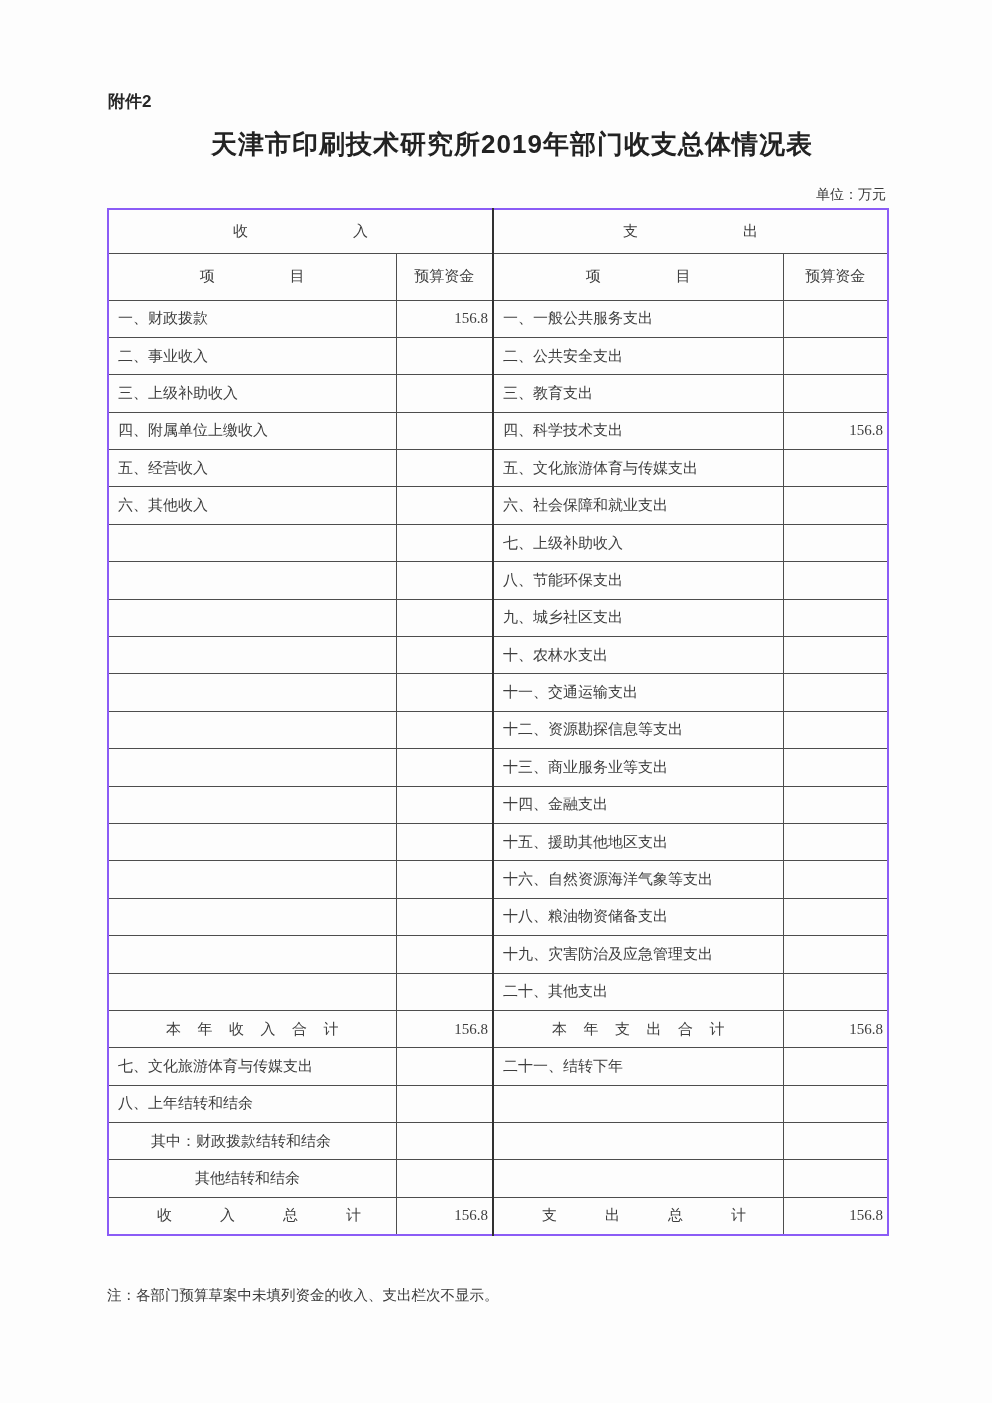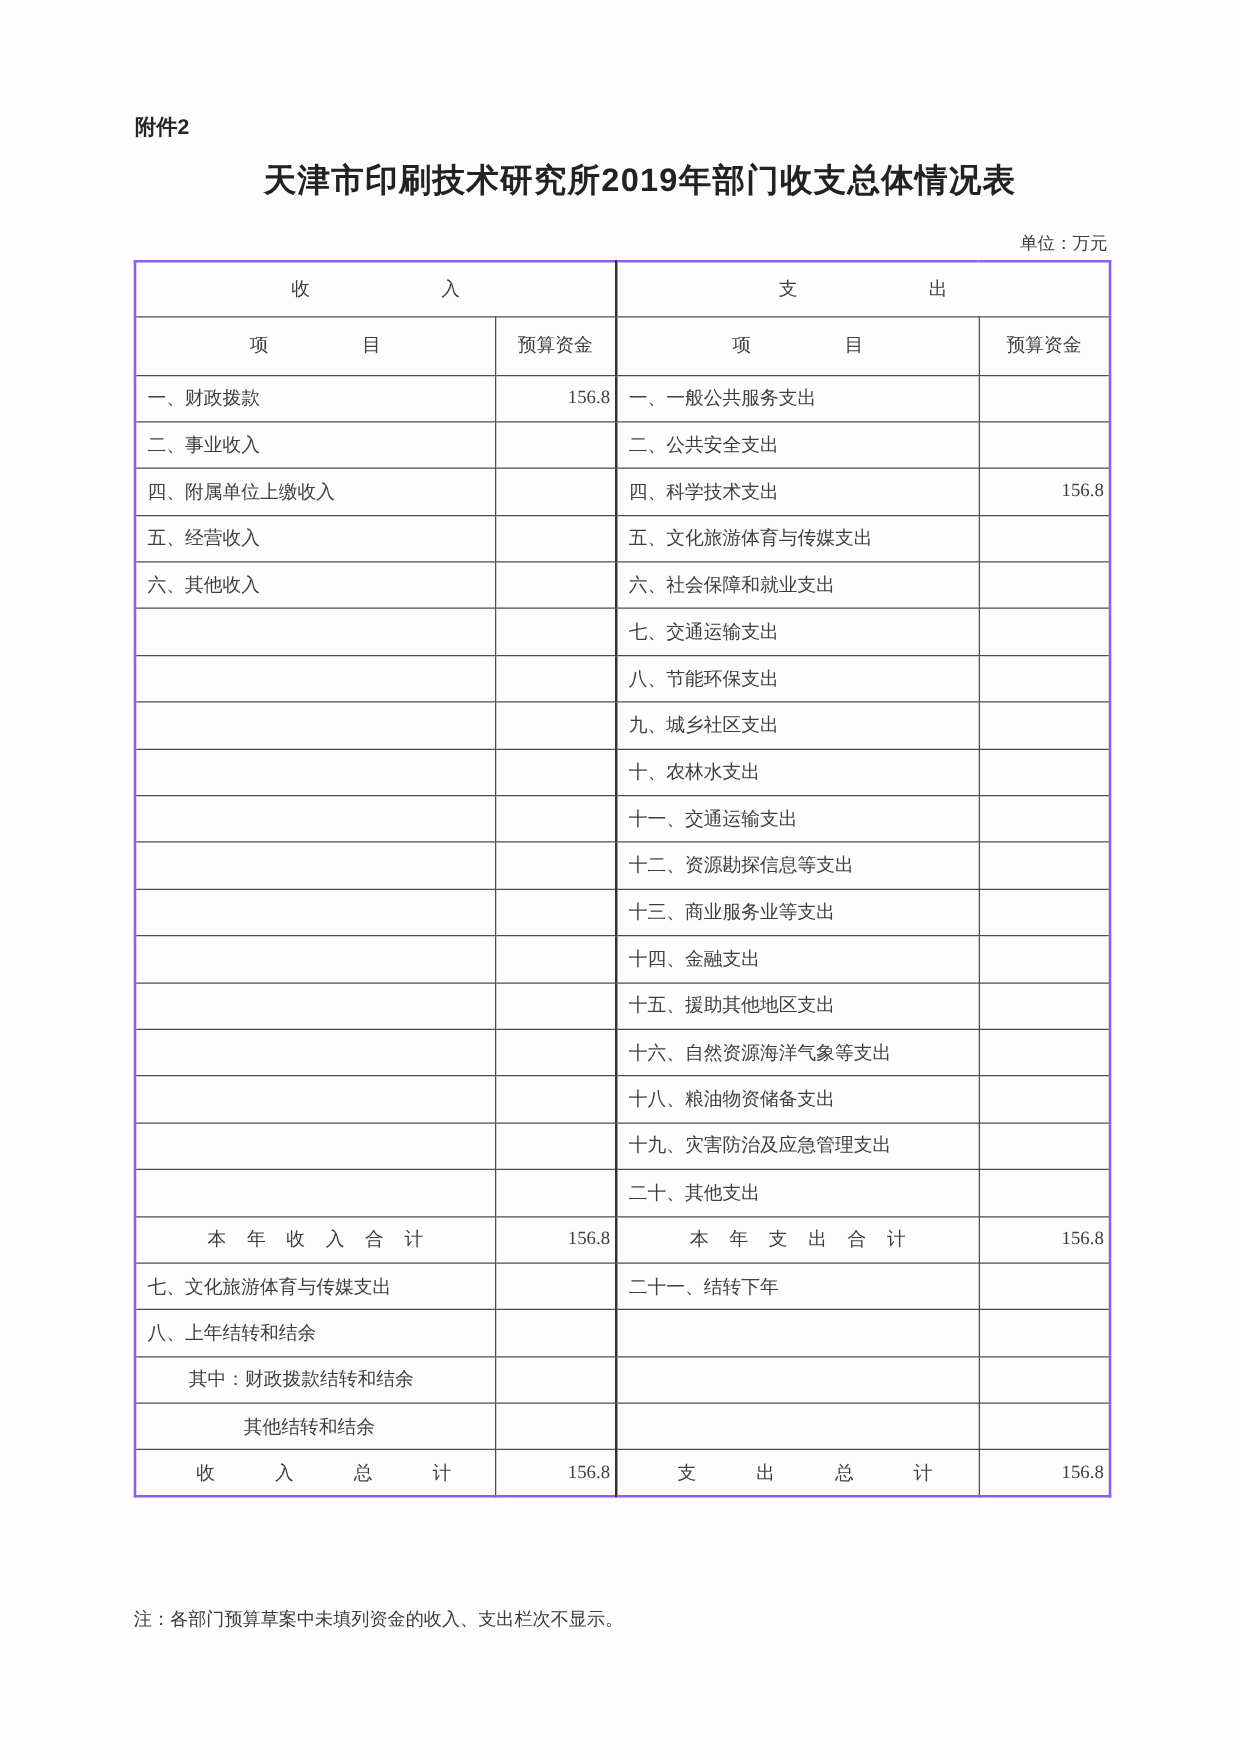--- a/index.html
+++ b/index.html
@@ -107,41 +107,47 @@
           <td class="item div-l">一、一般公共服务支出</td>
           <td class="amount"></td>
         </tr>
         <tr>
           <td class="item">二、事业收入</td>
           <td class="amount"></td>
           <td class="item div-l">二、公共安全支出</td>
           <td class="amount"></td>
         </tr>
         <tr>
+          <td class="item">三、上级补助收入</td>
+          <td class="amount"></td>
+          <td class="item div-l">三、教育支出</td>
+          <td class="amount"></td>
+        </tr>
+        <tr>
           <td class="item">四、附属单位上缴收入</td>
           <td class="amount"></td>
           <td class="item div-l">四、科学技术支出</td>
           <td class="amount">156.8</td>
         </tr>
         <tr>
           <td class="item">五、经营收入</td>
           <td class="amount"></td>
           <td class="item div-l">五、文化旅游体育与传媒支出</td>
           <td class="amount"></td>
         </tr>
         <tr>
           <td class="item">六、其他收入</td>
           <td class="amount"></td>
           <td class="item div-l">六、社会保障和就业支出</td>
           <td class="amount"></td>
         </tr>
         <tr>
           <td class="item"></td>
           <td class="amount"></td>
-          <td class="item div-l">七、交通运输支出</td>
+          <td class="item div-l">七、上级补助收入</td>
           <td class="amount"></td>
         </tr>
         <tr>
           <td class="item"></td>
           <td class="amount"></td>
           <td class="item div-l">八、节能环保支出</td>
           <td class="amount"></td>
         </tr>
         <tr>
           <td class="item"></td>

